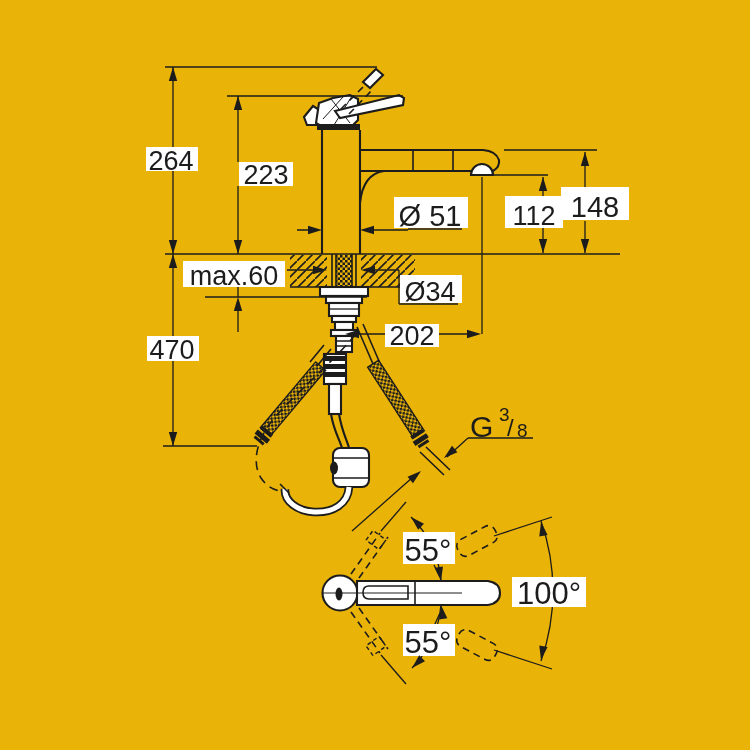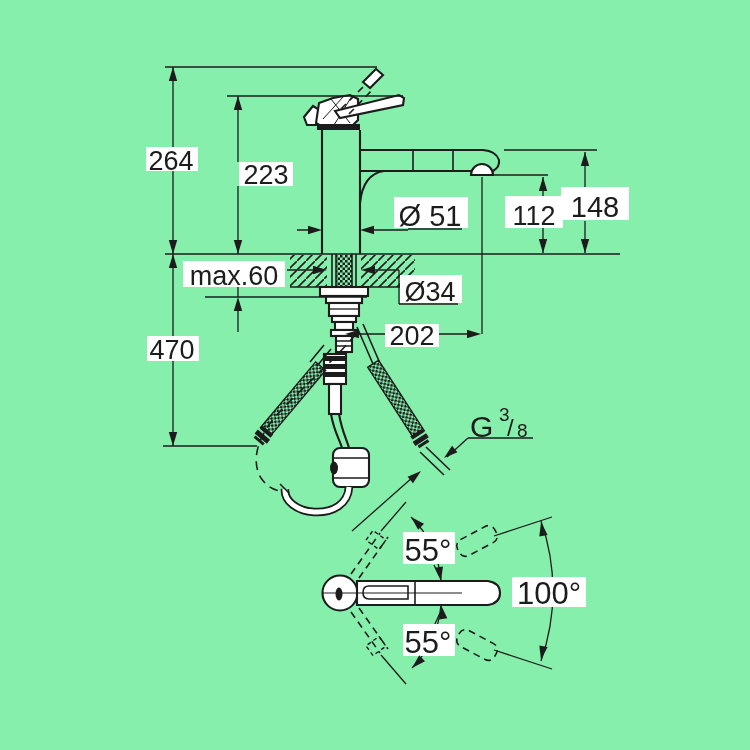--- a/index.html
+++ b/index.html
@@ -1,16 +1,16 @@
 <!DOCTYPE html>
 <html><head>
 <meta charset="utf-8">
 <style>
   html,body{margin:0;padding:0;background:#ffffff;}
-  .stage{width:750px;height:750px;position:relative;background:#86efac;overflow:hidden;}
+  .stage{width:750px;height:750px;position:relative;background:#eab308;overflow:hidden;}
   svg{display:block;}
   text{font-family:"Liberation Sans", sans-serif;fill:#1c1c1c;}
   .dim{font-size:27px;}
   .dim-big{font-size:29px;}
   .ang{font-size:31px;}
   .thr{font-size:30px;}
   .thr-s{font-size:19px;}
   .thr-m{font-size:24px;}
   .ln{stroke:#1c1c1c;stroke-width:1.3;fill:none;}
   .ln2{stroke:#1c1c1c;stroke-width:1.6;fill:none;}

